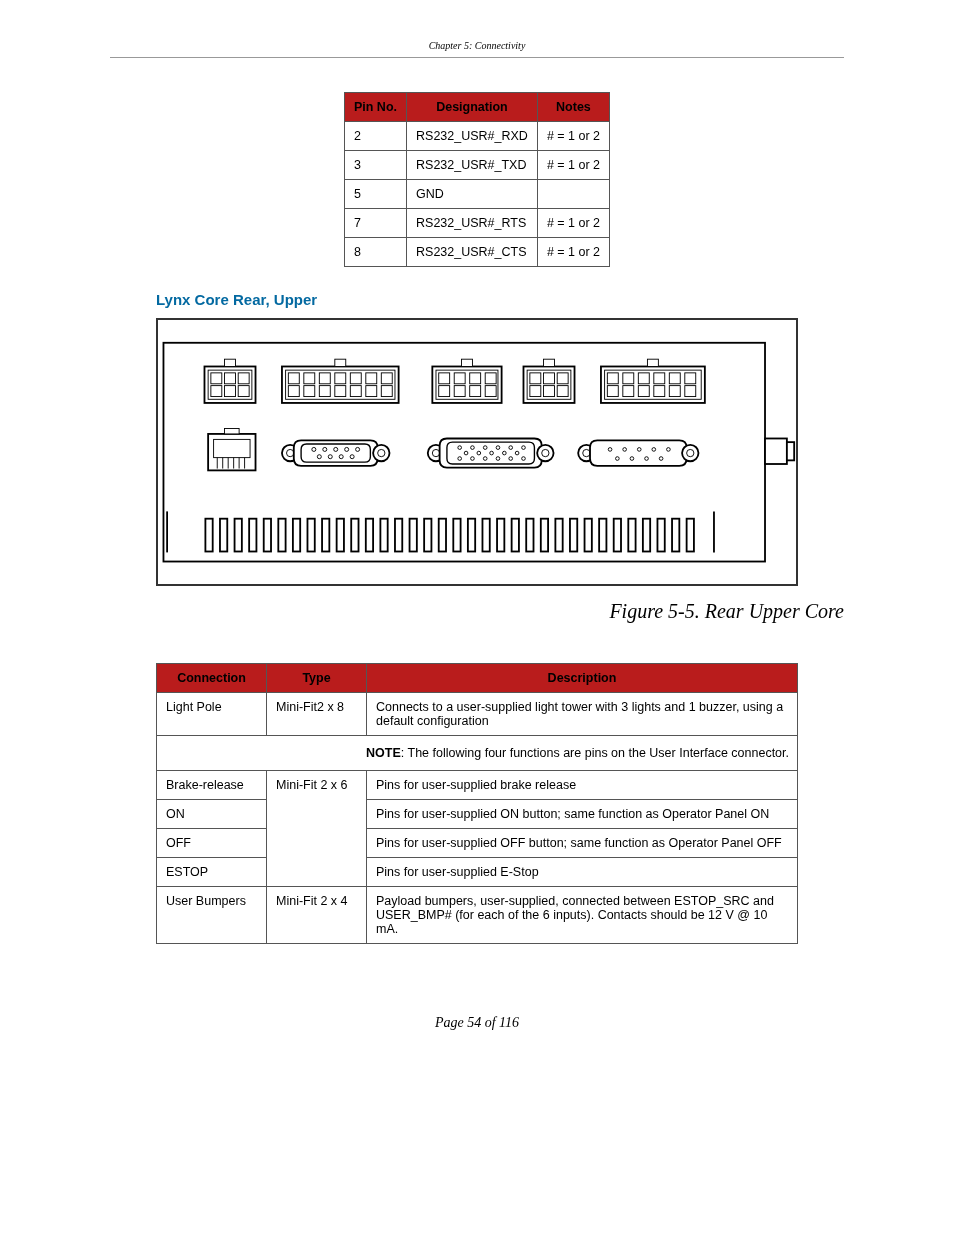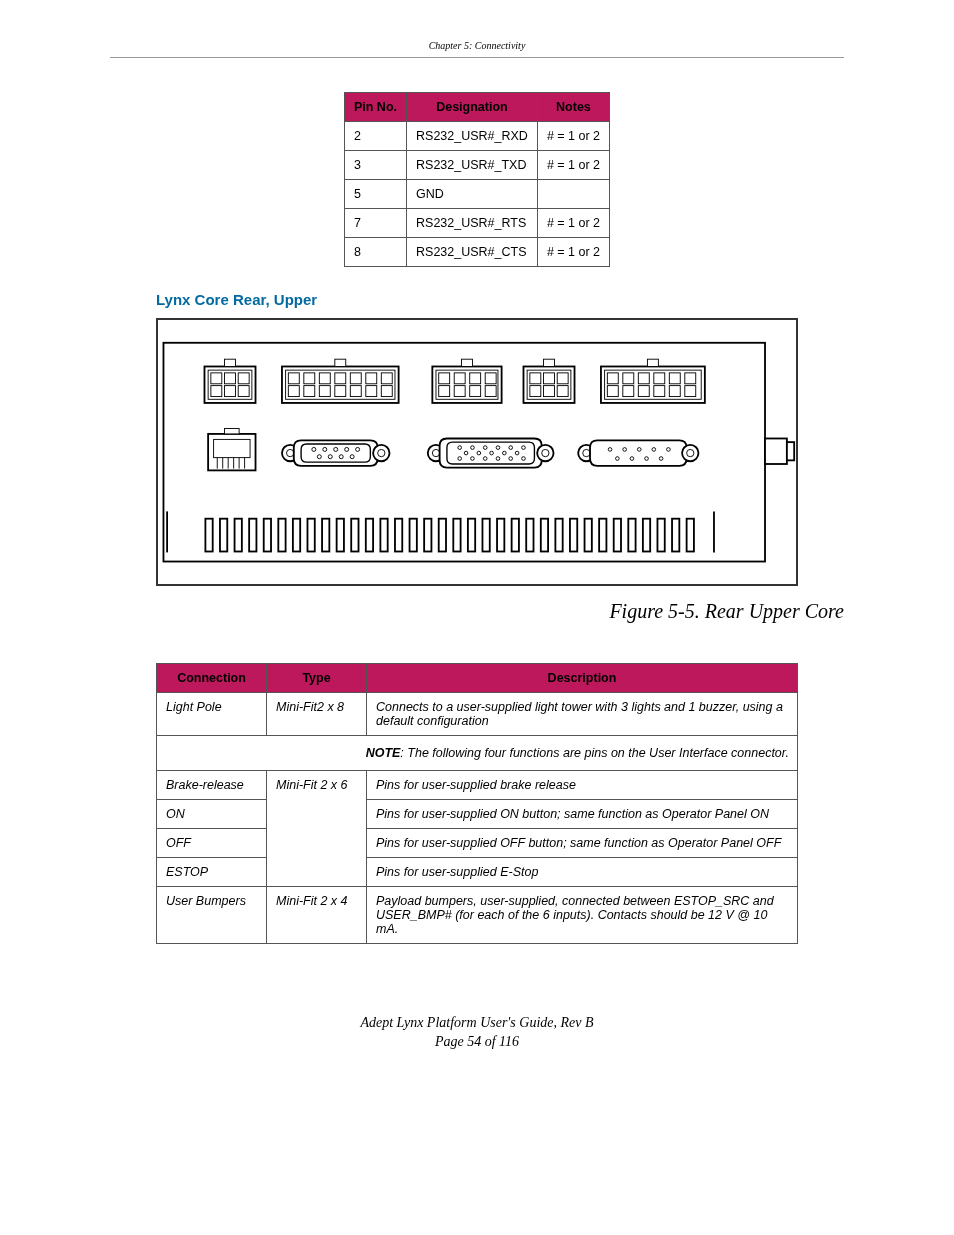--- a/index.html
+++ b/index.html
@@ -26,21 +26,21 @@
     margin: 0 auto;
   }
   th, td {
     border: 1px solid #555;
     padding: 7px 9px;
     text-align: left;
     vertical-align: top;
     font-size: 12.5px;
   }
   th {
-    background: #be185d;
+    background: #b91c1c;
     font-weight: bold;
     text-align: center;
   }
   .pin-table { margin-bottom: 24px; }
   .section-heading {
     color: #0369a1;
     font-weight: bold;
     font-size: 15px;
     margin: 14px 0 10px 46px;
   }
@@ -55,21 +55,21 @@
     font-style: italic;
     font-family: Liberation Serif, serif;
     font-size: 20px;
     margin: 14px 0 40px 0;
   }
   .conn-table {
     margin: 0 46px;
     width: calc(100% - 92px);
   }
   .conn-table th.desc, .conn-table td.desc { }
-  .conn-table td { font-size: 12.5px; font-style: italic; }
+  .conn-table td { font-size: 12.5px; }
   .note-row td {
     text-align: right;
     padding: 10px 8px;
   }
   .footer {
     text-align: center;
     font-style: italic;
     font-family: "Palatino Linotype", Palatino, serif;
     font-size: 14px;
     margin-top: 70px;
@@ -386,15 +386,14 @@
     </tr>
     <tr>
       <td>User Bumpers</td>
       <td>Mini-Fit 2 x 4</td>
       <td>Payload bumpers, user-supplied, connected between ESTOP_SRC and USER_BMP# (for each of the 6 inputs). Contacts should be 12 V @ 10 mA.</td>
     </tr>
   </tbody>
 </table>
 
 <div class="footer">
-  <div>Adept Lynx Platform User's Guide, Rev B</div>
   <div>Page 54 of 116</div>
 </div>
 
 </body></html>

